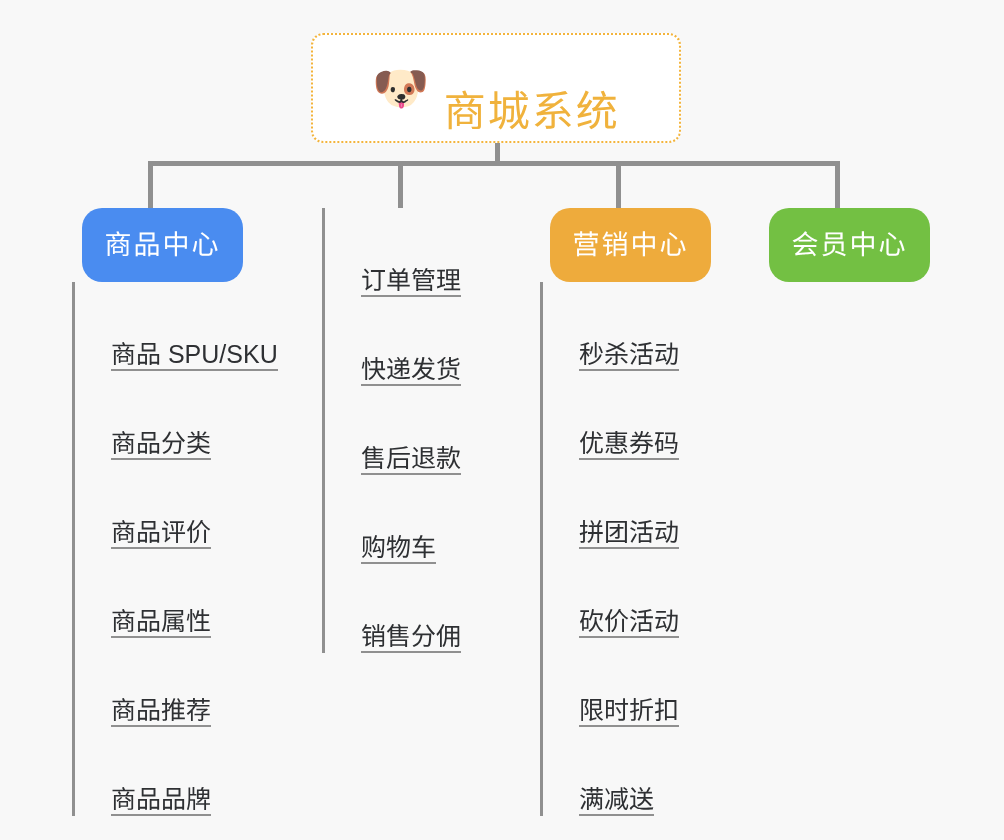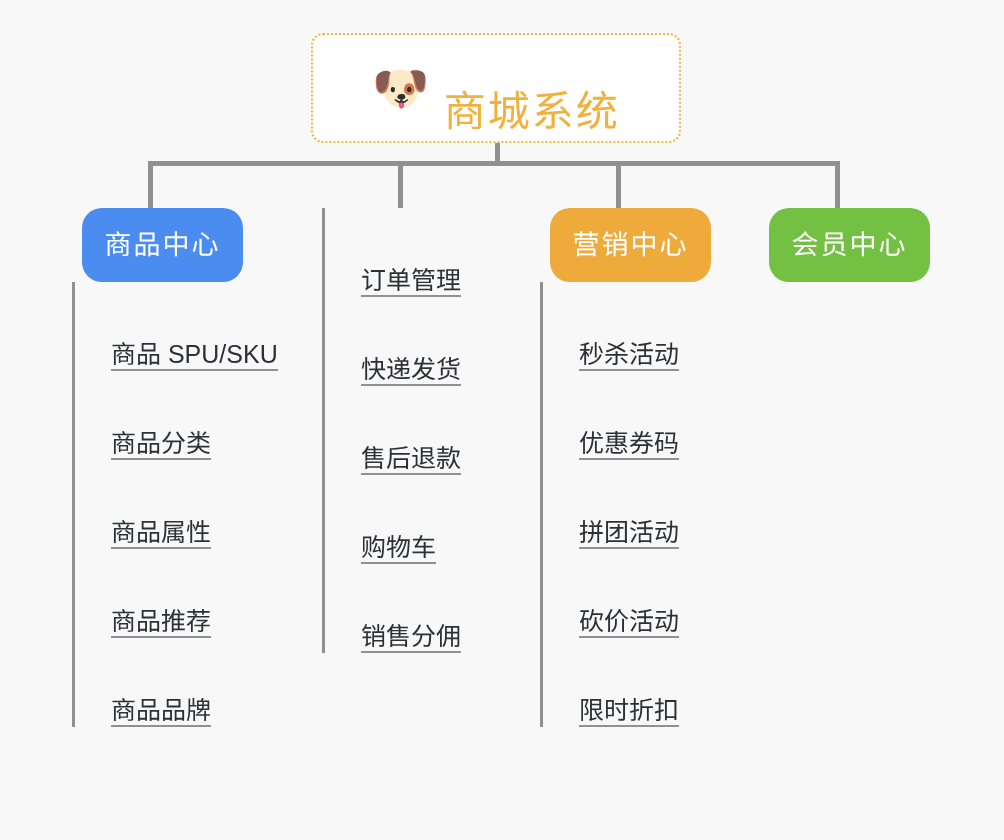--- a/index.html
+++ b/index.html
@@ -141,20 +141,23 @@
       <span>商品中心</span>
     </div>
     <div class="leaf-list">
       <div class="leaf-item first">
           <span class="leaf-label">商品 SPU/SKU</span>
         </div>
       <div class="leaf-item">
           <span class="leaf-label">商品分类</span>
         </div>
       <div class="leaf-item">
+          <span class="leaf-label">商品评价</span>
+        </div>
+      <div class="leaf-item">
           <span class="leaf-label">商品属性</span>
         </div>
       <div class="leaf-item">
           <span class="leaf-label">商品推荐</span>
         </div>
       <div class="leaf-item">
           <span class="leaf-label">商品品牌</span>
         </div>
     </div>
   </div>
@@ -192,20 +195,23 @@
         </div>
       <div class="leaf-item">
           <span class="leaf-label">拼团活动</span>
         </div>
       <div class="leaf-item">
           <span class="leaf-label">砍价活动</span>
         </div>
       <div class="leaf-item">
           <span class="leaf-label">限时折扣</span>
         </div>
+      <div class="leaf-item">
+          <span class="leaf-label">满减送</span>
+        </div>
     </div>
   </div>
 
   <div class="column" style="left:744px;width:186px">
     <div class="cat-box" style="background:#73c043">
       <span>会员中心</span>
     </div>
   </div>
 
 </div>

